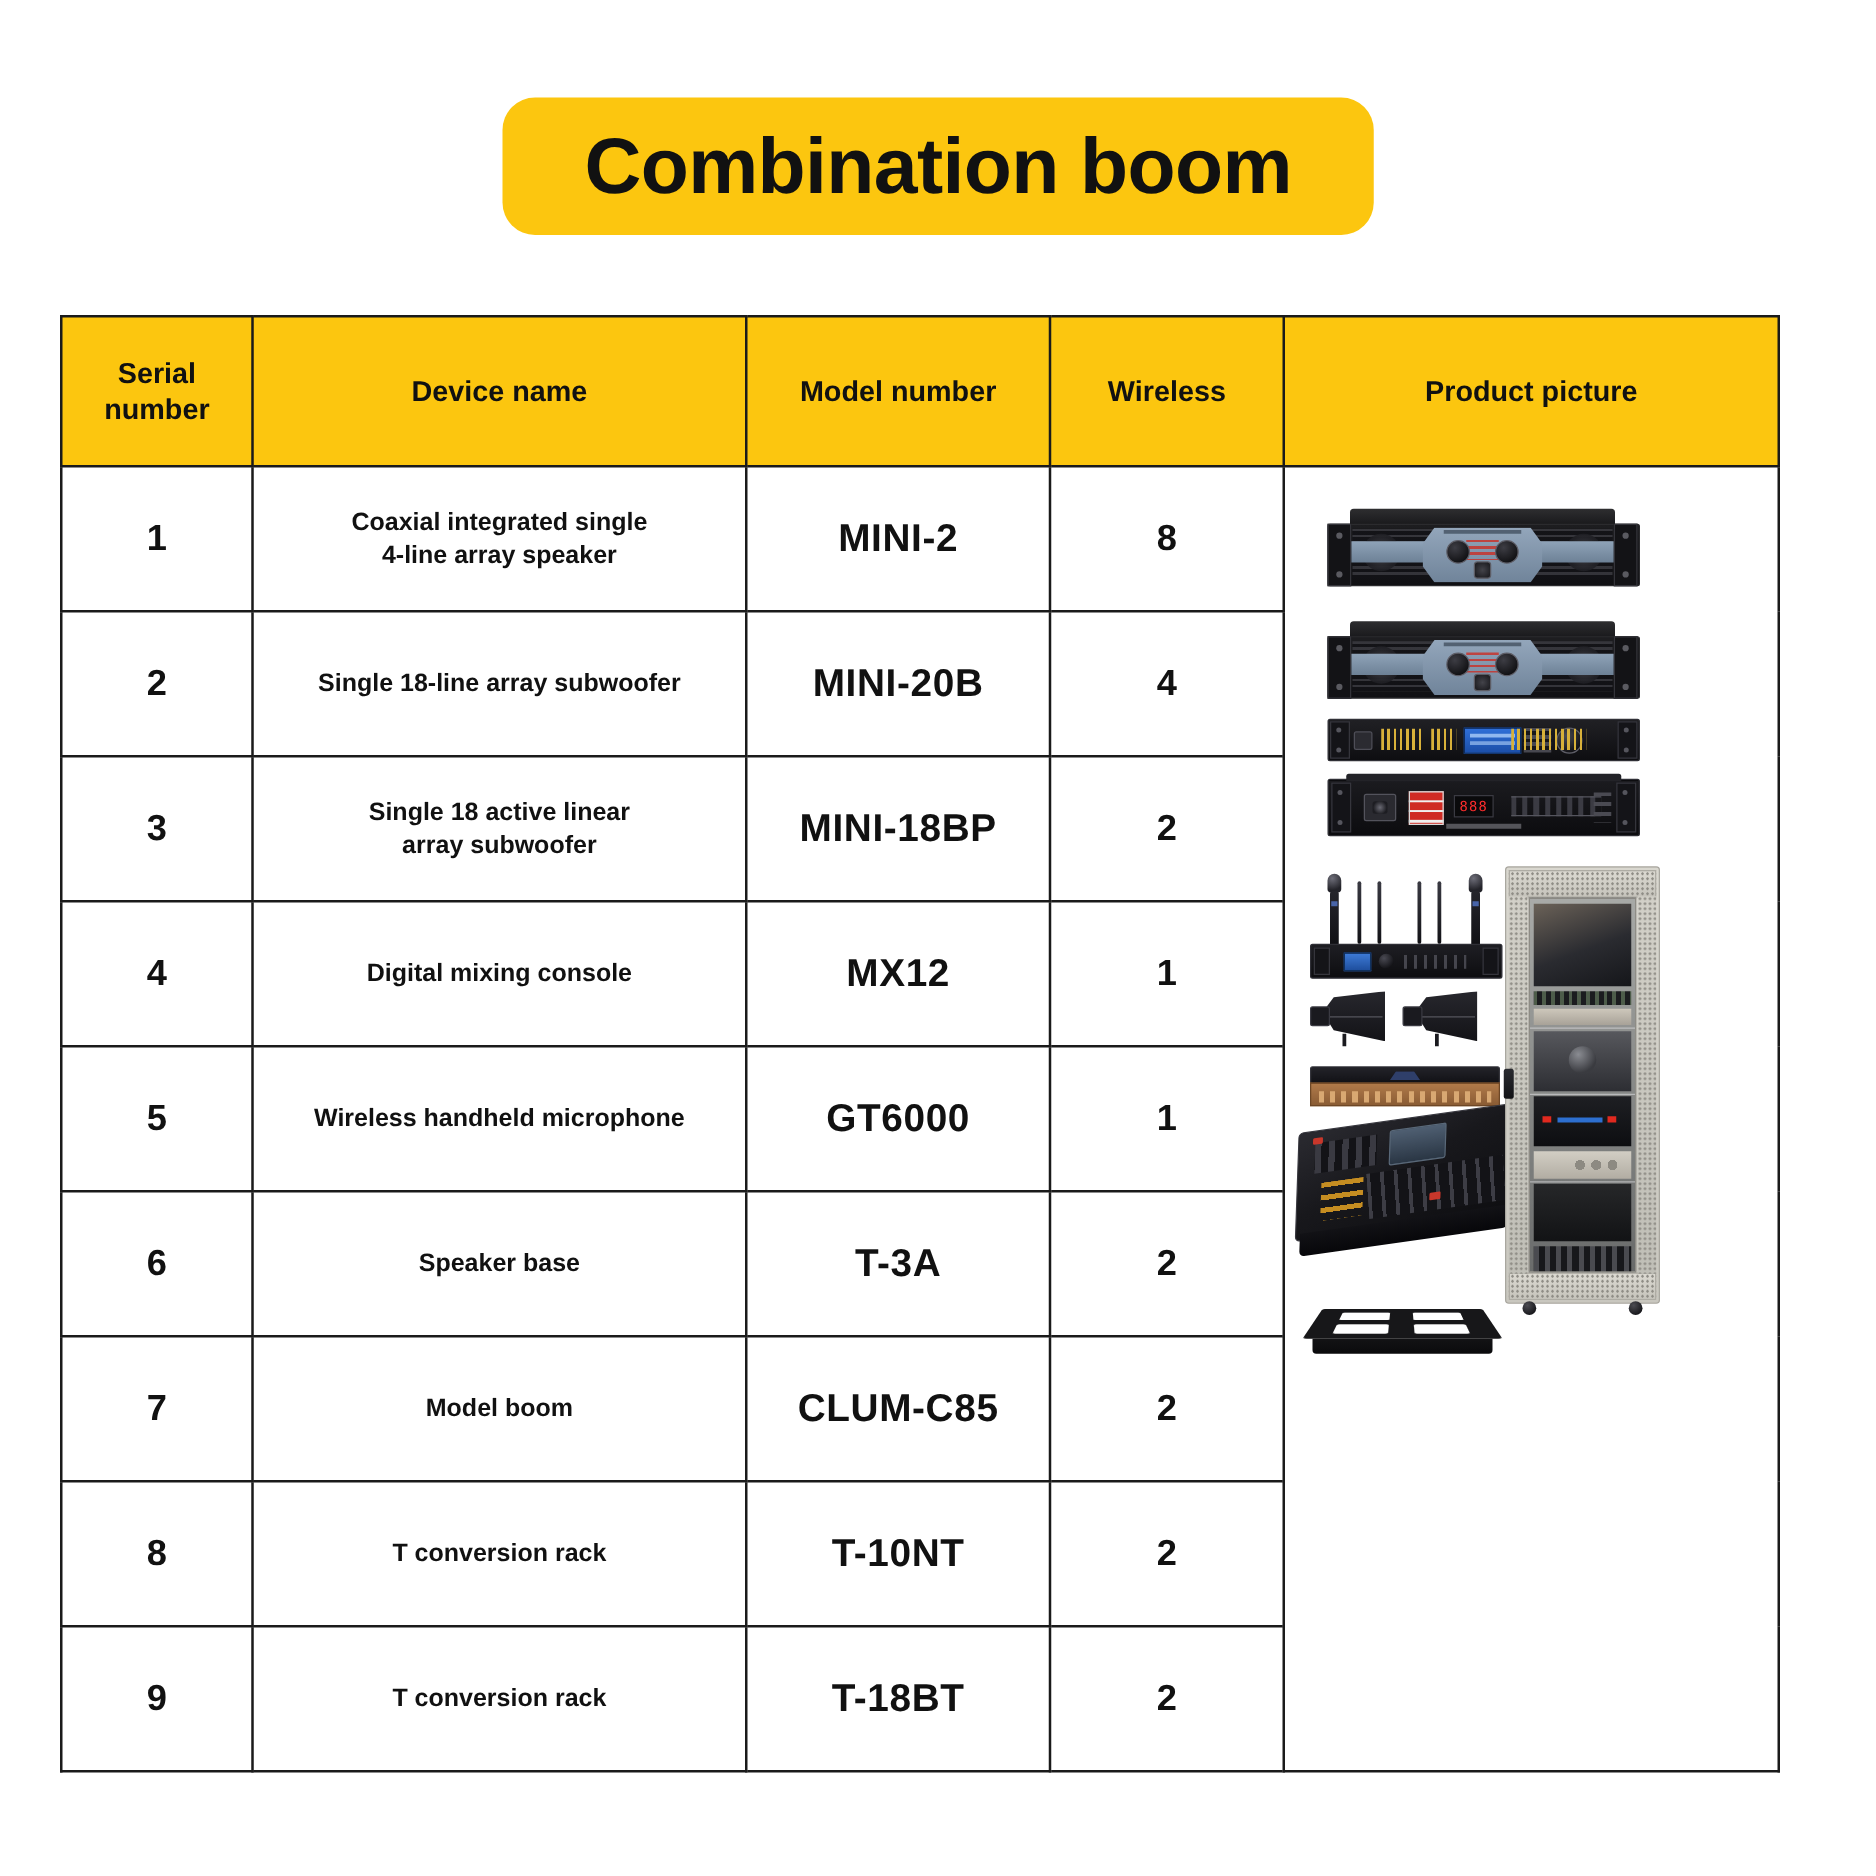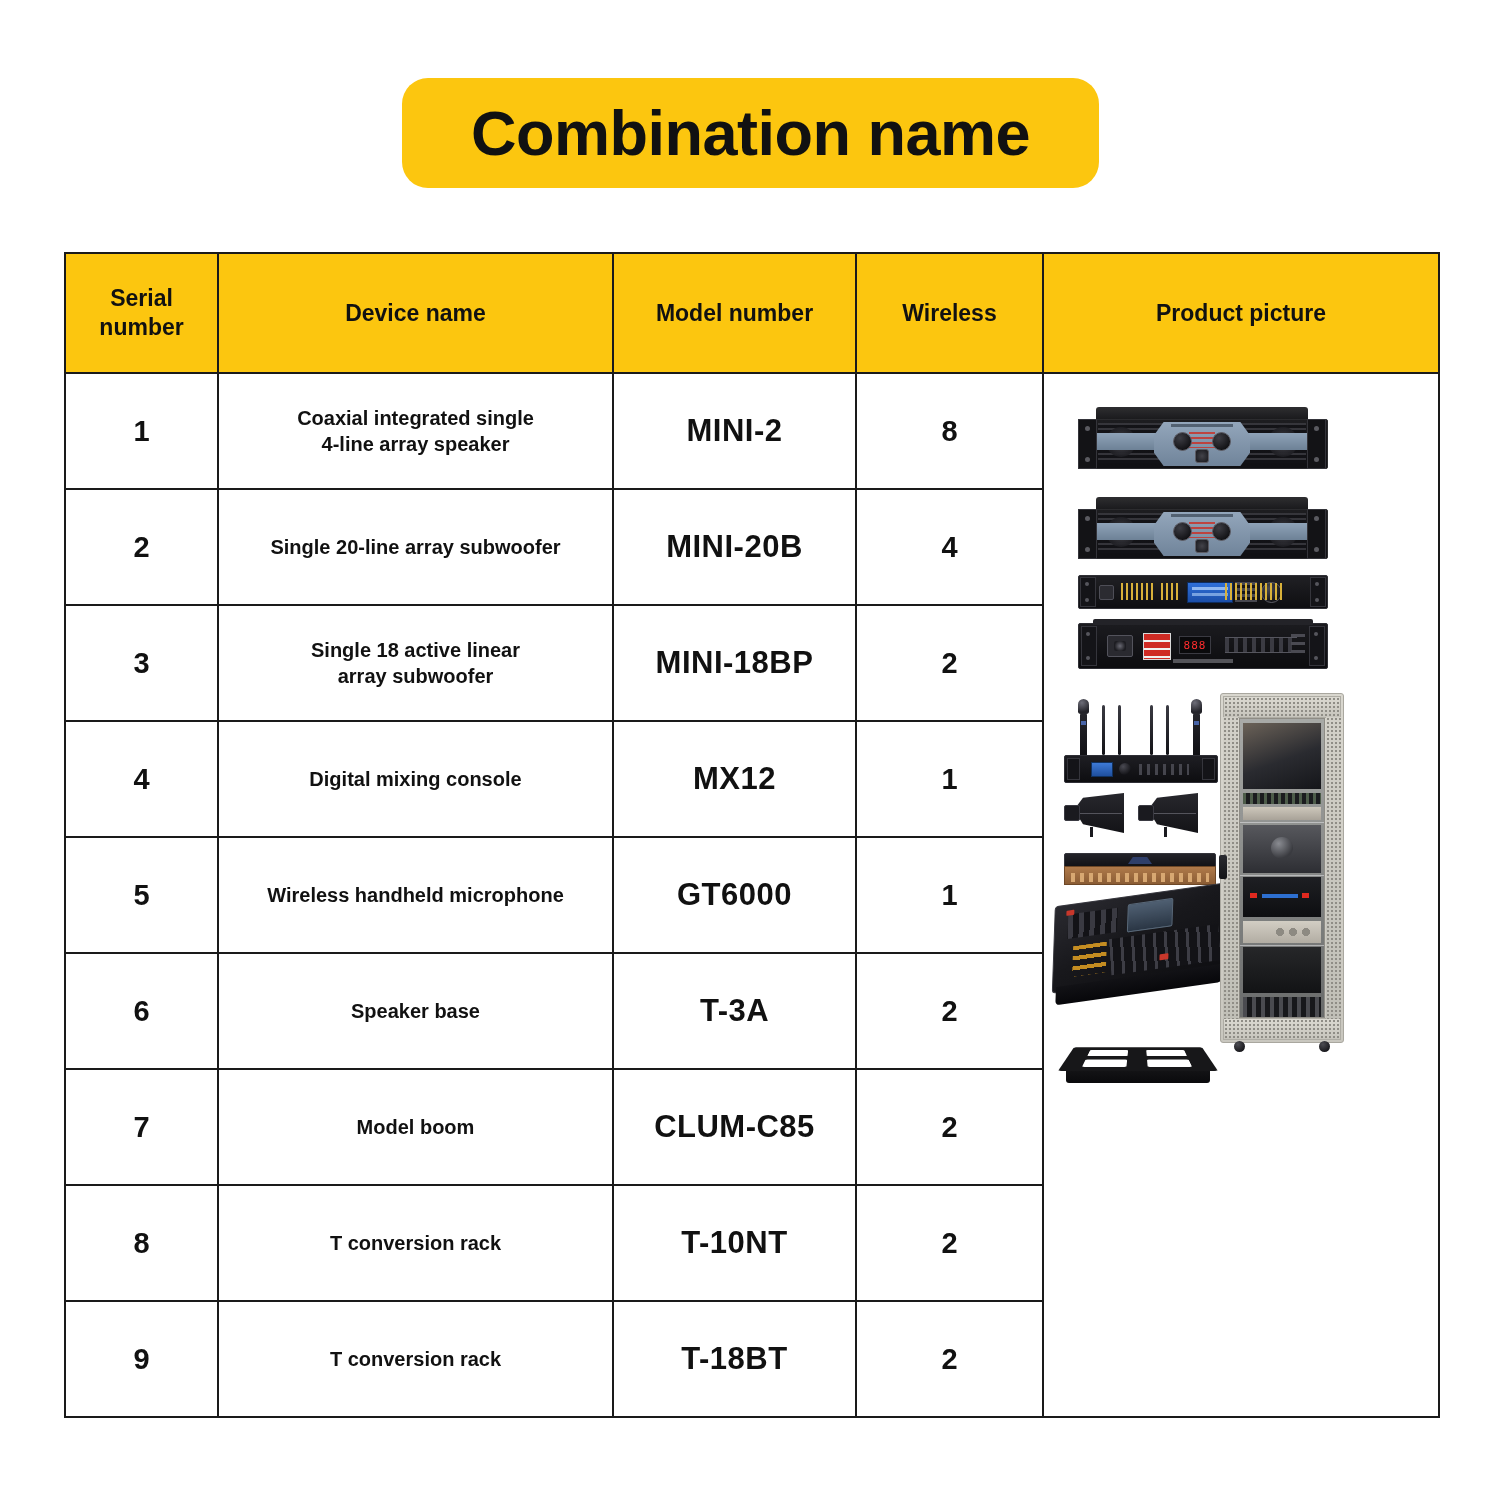--- a/index.html
+++ b/index.html
@@ -34,21 +34,21 @@
     font-weight: 700;
     letter-spacing: -0.5px;
     color: #111111;
     line-height: 1;
     white-space: nowrap;
   }
 
   
   #combination-table {
     position: absolute;
-    left: 64px;
+    left: 48px;
     top: 252px;
     width: 1374px;
     border-collapse: collapse;
     table-layout: fixed;
   }
   #combination-table td, #combination-table th {
     border: 2px solid #1a1a1a;
     padding: 0;
     vertical-align: middle;
     text-align: center;
@@ -568,21 +568,21 @@
   .rack .lock {
     position: absolute; left: -1px; top: 162px; width: 8px; height: 24px;
     background: linear-gradient(180deg,#2a2b30,#121316);
     border-radius: 2px;
   }
 </style>
 </head>
 <body>
 
 <div id="title-banner">
-  <div id="title-text">Combination name</div>
+  <div id="title-text">Combination boom</div>
 </div>
 
 <table id="combination-table">
   <colgroup>
     <col class="col-serial">
     <col class="col-device">
     <col class="col-model">
     <col class="col-qty">
     <col class="col-picture">
   </colgroup>
@@ -760,21 +760,21 @@
             <div class="caster cl"></div>
             <div class="caster cr"></div>
           </div>
 
         </div>
       </td>
     </tr>
 
     <tr>
       <td class="cell-serial">2</td>
-      <td class="cell-device">Single 20-line array subwoofer</td>
+      <td class="cell-device">Single 18-line array subwoofer</td>
       <td class="cell-model">MINI-20B</td>
       <td class="cell-qty">4</td>
     </tr>
 
     <tr>
       <td class="cell-serial">3</td>
       <td class="cell-device">
         <span>Single 18 active linear</span><br>
         <span>array subwoofer</span>
       </td>

